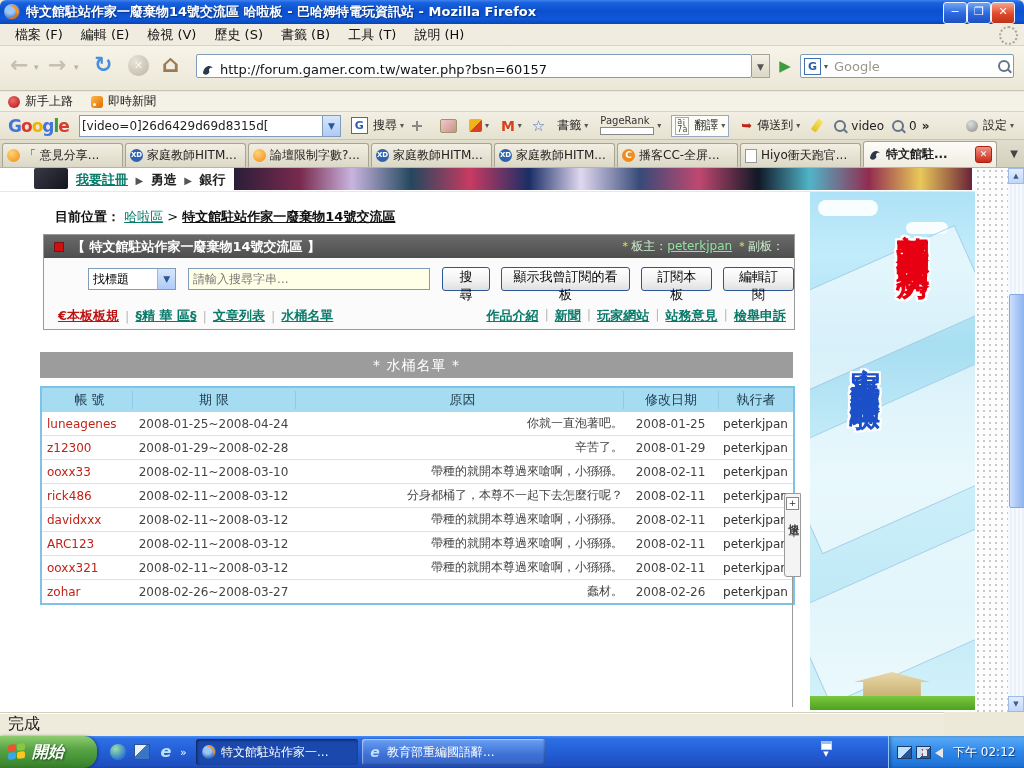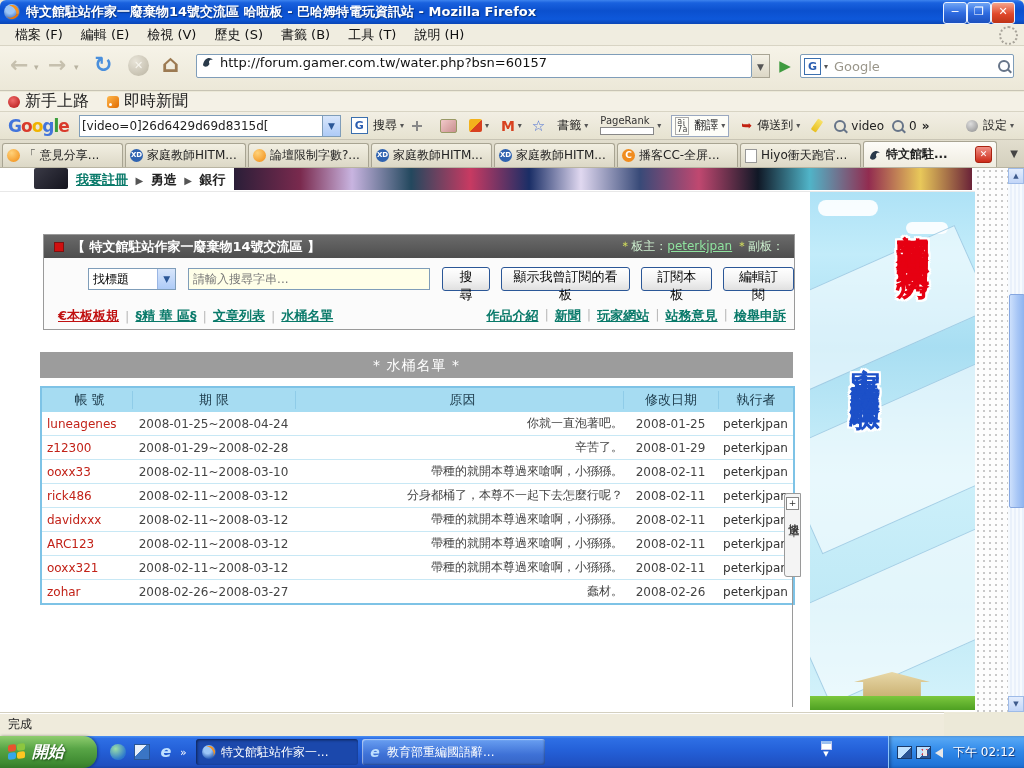--- a/index.html
+++ b/index.html
@@ -20,33 +20,33 @@
   #menubar{top:24px;left:0;width:1024px;height:22px;background:#F0EDE0;border-bottom:1px solid #D8D4C4;display:flex;align-items:center;padding-left:6px;box-sizing:border-box;}
   .menu-item{padding:2px 9px;font-size:13px;color:#111;}
   #throbber{position:absolute;right:6px;top:2px;width:15px;height:15px;border:2px dotted #A8A49A;border-radius:50%;}
   
   #navbar{top:46px;left:0;width:1024px;height:44px;background:linear-gradient(180deg,#F6F3E8,#ECE8D8);border-bottom:1px solid #C8C4B4;}
   .navico{position:absolute;top:6px;font-size:22px;color:#C6C0AE;font-weight:bold;}
   .drp{position:absolute;top:16px;font-size:9px;color:#B8B2A0;}
   #btn-reload{color:#4A8FDC;}
   #btn-stop{top:9px;width:21px;height:21px;border-radius:50%;background:radial-gradient(circle at 35% 30%,#E8E4D8,#BAB4A2);color:#F7F5EE;font-size:11px;line-height:21px;text-align:center;font-weight:bold;}
   #btn-home{color:#9C7A52;font-size:24px;top:4px;}
-  #urlbar{top:8px;left:196px;width:556px;height:24px;background:#fff;border:1px solid #7F9DB9;border-radius:2px;display:flex;align-items:flex-start;box-sizing:border-box;padding-left:4px;}
+  #urlbar{top:8px;left:196px;width:556px;height:24px;background:#fff;border:1px solid #7F9DB9;border-radius:2px;display:flex;align-items:flex-end;box-sizing:border-box;padding-left:4px;}
   #url-text{font-size:13px;color:#111;margin-left:5px;white-space:nowrap;}
   .dragon{width:14px;height:14px;display:inline-block;}
   #url-drop{top:8px;left:752px;width:18px;height:24px;background:linear-gradient(180deg,#F4F1E6,#DCD7C6);border:1px solid #A8A494;border-left:none;text-align:center;font-size:9px;color:#555;line-height:24px;box-sizing:border-box;}
   #go-btn{top:8px;left:774px;width:22px;height:24px;color:#3F9B3F;font-size:15px;line-height:24px;text-align:center;}
   #gsearch{top:8px;left:800px;width:214px;height:24px;background:#fff;border:1px solid #7F9DB9;border-radius:2px;display:flex;align-items:center;box-sizing:border-box;padding:0 3px;}
   .gico{width:15px;height:15px;border:1px solid #3B6FAE;color:#2A5DB0;font-weight:bold;font-size:11px;text-align:center;line-height:15px;background:#fff;}
   #gsearch .ph{color:#9A968A;font-size:13px;margin-left:6px;flex:1;}
   .mag{width:8px;height:8px;border:2px solid #667488;border-radius:50%;position:relative;display:inline-block;}
   .mag::after{content:"";position:absolute;width:5px;height:2px;background:#667488;left:7px;top:8px;transform:rotate(45deg);}
   
   #bmbar{top:92px;left:0;width:1024px;height:20px;background:#F4F1E6;border-bottom:1px solid #D8D4C4;display:flex;align-items:center;padding-left:8px;box-sizing:border-box;gap:18px;}
-  .bm{display:flex;align-items:center;gap:5px;font-size:16px;color:#222;}
+  .bm{display:flex;align-items:center;gap:5px;font-size:12px;color:#222;}
   .flower-ic{width:12px;height:12px;border-radius:50%;background:radial-gradient(circle at 40% 35%,#F06A6A,#B01212);}
   .rss-ic{width:12px;height:12px;border-radius:3px;background:linear-gradient(135deg,#FFB84D,#E06A00);position:relative;}
   .rss-ic::after{content:"";position:absolute;left:2px;bottom:2px;width:3px;height:3px;border-radius:50%;background:#fff;}
   
   #gtb{top:112px;left:0;width:1024px;height:28px;background:linear-gradient(180deg,#F2EFE4,#E6E2D0);border-bottom:1px solid #C8C4B4;display:flex;align-items:center;padding-left:8px;box-sizing:border-box;white-space:nowrap;}
   .glogo{font-weight:bold;font-size:17px;letter-spacing:-1px;}
   .glogo b:nth-child(1){color:#4274DB}.glogo b:nth-child(2){color:#D93A2B}.glogo b:nth-child(3){color:#F0B400}.glogo b:nth-child(4){color:#4274DB}.glogo b:nth-child(5){color:#3B9E3B}.glogo b:nth-child(6){color:#D93A2B}
   #gtb-input{margin-left:10px;width:238px;height:20px;border:1px solid #7F9DB9;background:#fff;font-size:12px;color:#222;padding:0 2px;font-family:"DejaVu Sans",sans-serif;}
   #gtb-input-drop{width:17px;height:20px;background:linear-gradient(180deg,#D8E6FB,#AECBF7);border:1px solid #7F9DB9;border-left:none;color:#2B5797;font-size:9px;text-align:center;line-height:20px;}
   .gtbtxt{font-size:12px;color:#222;margin-left:5px;}
@@ -143,21 +143,21 @@
   #ad-grass{position:absolute;left:0;bottom:0;width:165px;height:14px;background:linear-gradient(180deg,#7CC83E,#4EA022);}
   #ad-pav{position:absolute;left:44px;bottom:12px;width:76px;height:26px;background:linear-gradient(180deg,#E8D8A8,#C9B071);clip-path:polygon(50% 0,100% 38%,88% 38%,88% 100%,12% 100%,12% 38%,0 38%);}
   #dots{top:0;left:975px;width:33px;height:544px;background:#FDFDFD;
     background-image:radial-gradient(#C9C9C9 1px,transparent 1.2px);background-size:6px 6px;}
   
   #cscroll{top:0;left:1008px;width:16px;height:544px;background:#F2F6FD;
     background-image:linear-gradient(90deg,#F6FAFE 50%,#EAF1FB 50%);background-size:4px 100%;}
   .sbtn{position:absolute;left:0;width:16px;height:16px;background:linear-gradient(180deg,#E3EDFD,#C2D6F8);border:1px solid #9EBBE8;box-sizing:border-box;color:#3E5B8C;font-size:7px;text-align:center;line-height:14px;}
   #sthumb{position:absolute;left:1px;top:126px;width:14px;height:212px;border:1px solid #86A7E0;border-radius:2px;background:linear-gradient(90deg,#CDE0FC,#AAC8F6 50%,#8EB4F0);}
   
-  #statusbar{top:712px;left:0;width:944px;height:24px;background:#EFEBDC;border-top:1px solid #D4D0C0;box-shadow:inset 0 1px 0 #fff;display:flex;align-items:center;padding-left:8px;box-sizing:border-box;font-size:12px;color:#222;}
+  #statusbar{top:712px;left:0;width:944px;height:24px;background:#EFEBDC;border-top:1px solid #D4D0C0;box-shadow:inset 0 1px 0 #fff;display:flex;align-items:center;padding-left:8px;box-sizing:border-box;font-size:16px;color:#222;}
   
   #taskbar{top:736px;left:0;width:1024px;height:32px;
     background:linear-gradient(180deg,#4A90F4 0%,#2E6FE5 8%,#2460D8 45%,#1F4FC0 92%,#1A44A8 100%);}
   #startbtn{top:0;left:0;width:97px;height:32px;border-radius:0 14px 14px 0;
     background:linear-gradient(180deg,#8FCD6F 0%,#58A546 40%,#3E8A31 85%,#347A28 100%);
     box-shadow:1px 0 3px rgba(0,0,0,.4);display:flex;align-items:center;padding-left:8px;box-sizing:border-box;gap:6px;}
   .winflag{width:18px;height:16px;display:grid;grid-template-columns:8px 8px;grid-template-rows:7px 7px;gap:1px;transform:skewY(-6deg);}
   .winflag i{border-radius:2px;}
   .winflag i:nth-child(1){background:#E8552E;}.winflag i:nth-child(2){background:#8CC63F;}
   .winflag i:nth-child(3){background:#37A7E8;}.winflag i:nth-child(4){background:#FFC621;}
@@ -332,20 +332,26 @@
     <div id="banner-icon" class="abs"></div>
     <div id="banner-links" class="abs">
       <span class="reg">我要註冊</span>
       <span class="arr">▶</span>
       <span>勇造</span>
       <span class="arr">▶</span>
       <span>銀行</span>
     </div>
     <div id="banner-collage" class="abs"></div>
 
+    <div id="breadcrumb" class="abs">
+      <span class="pfx">目前位置：</span>
+      <span class="sec">哈啦區</span>
+      <span>&gt;</span>
+      <span class="cur">特文館駐站作家一廢棄物14號交流區</span>
+    </div>
 
     <div id="board" class="abs">
       <div id="board-head">
         <span class="redsq"></span>
         <span id="board-title">【 特文館駐站作家一廢棄物14號交流區 】</span>
         <span id="board-mods">
           <span class="st">＊</span><span class="lb">板主：</span><span class="nm">peterkjpan</span>
           <span class="st">＊</span><span class="lb">副板：</span>
         </span>
       </div>

